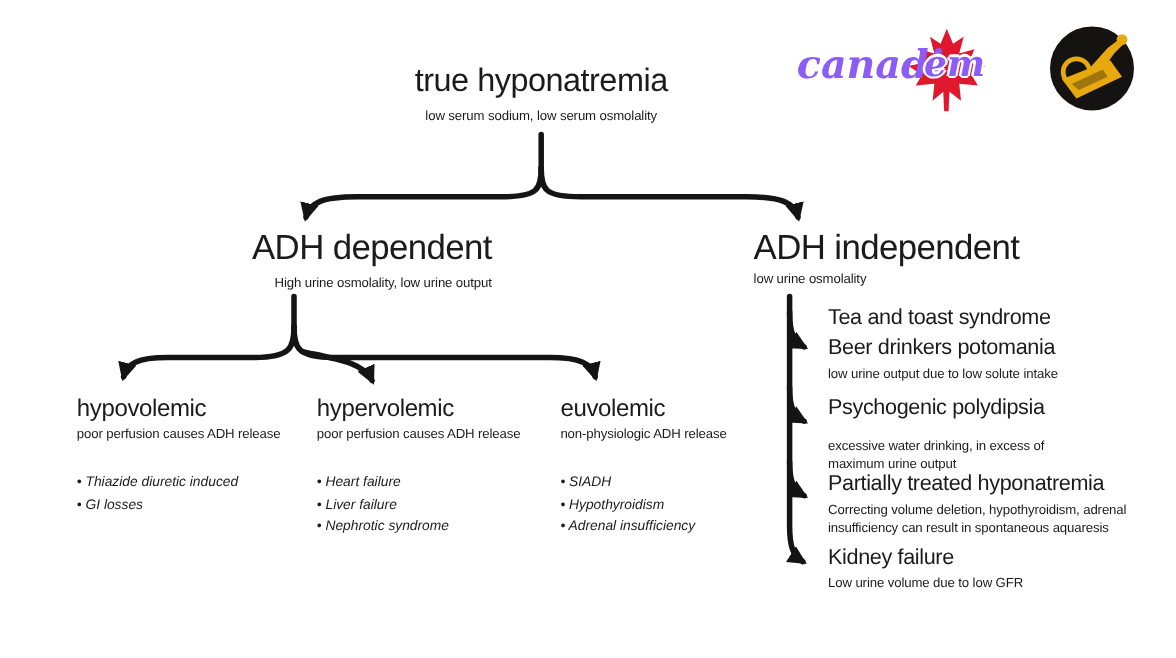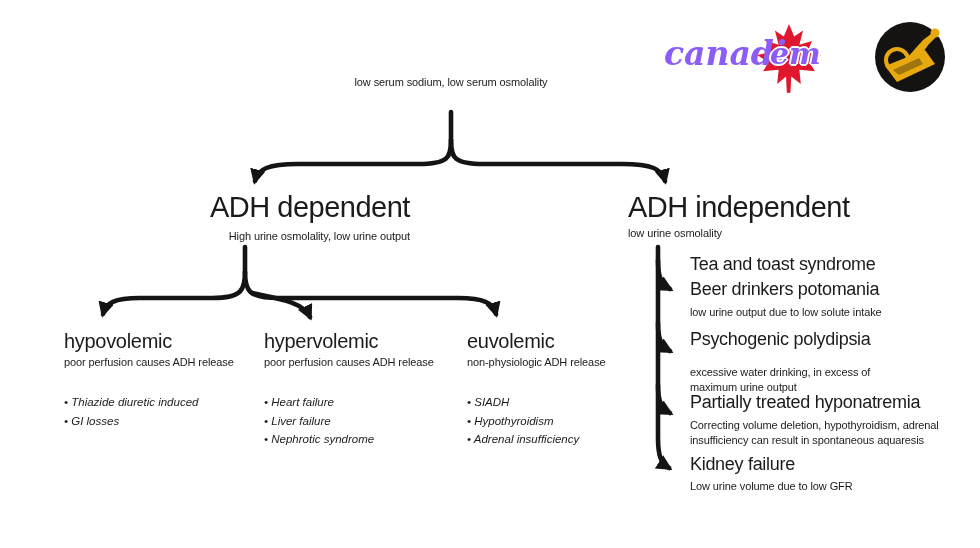--- a/index.html
+++ b/index.html
@@ -48,21 +48,22 @@
       <path d="M252,293 C280,299 303,302 310,317" marker-end="url(#ah)"></path>
 
       <path d="M658,247 L658,438 C658,456 661,463 669,468" marker-end="url(#ah)"></path>
       <path d="M658,260 C658,277 661,284 670,289" marker-end="url(#ah)"></path>
       <path d="M658,323 C658,339 661,346 670,351" marker-end="url(#ah)"></path>
       <path d="M658,385 C658,401 661,408 670,413" marker-end="url(#ah)"></path>
     </g>
   </svg>
 
   <div class="abs center" style="left:251px;top:52px;width:400px;">
-    <div class="small-n" style="margin-top:24px;">low serum sodium, low serum osmolality</div>
+    <div class="node-title">true hyponatremia</div>
+    <div class="small-n" style="margin-top:8px;">low serum sodium, low serum osmolality</div>
   </div>
 
   <div class="abs" style="left:210px;top:191px;text-align:right;">
     <div class="branch-title">ADH dependent</div>
     <div class="small-n" style="margin-top:6px;">High urine osmolality, low urine output</div>
   </div>
 
   <div class="abs" style="left:64px;top:330px;">
     <div class="col-title">hypovolemic</div>
     <div class="small-n" style="margin-top:3px;">poor perfusion causes ADH release</div>

